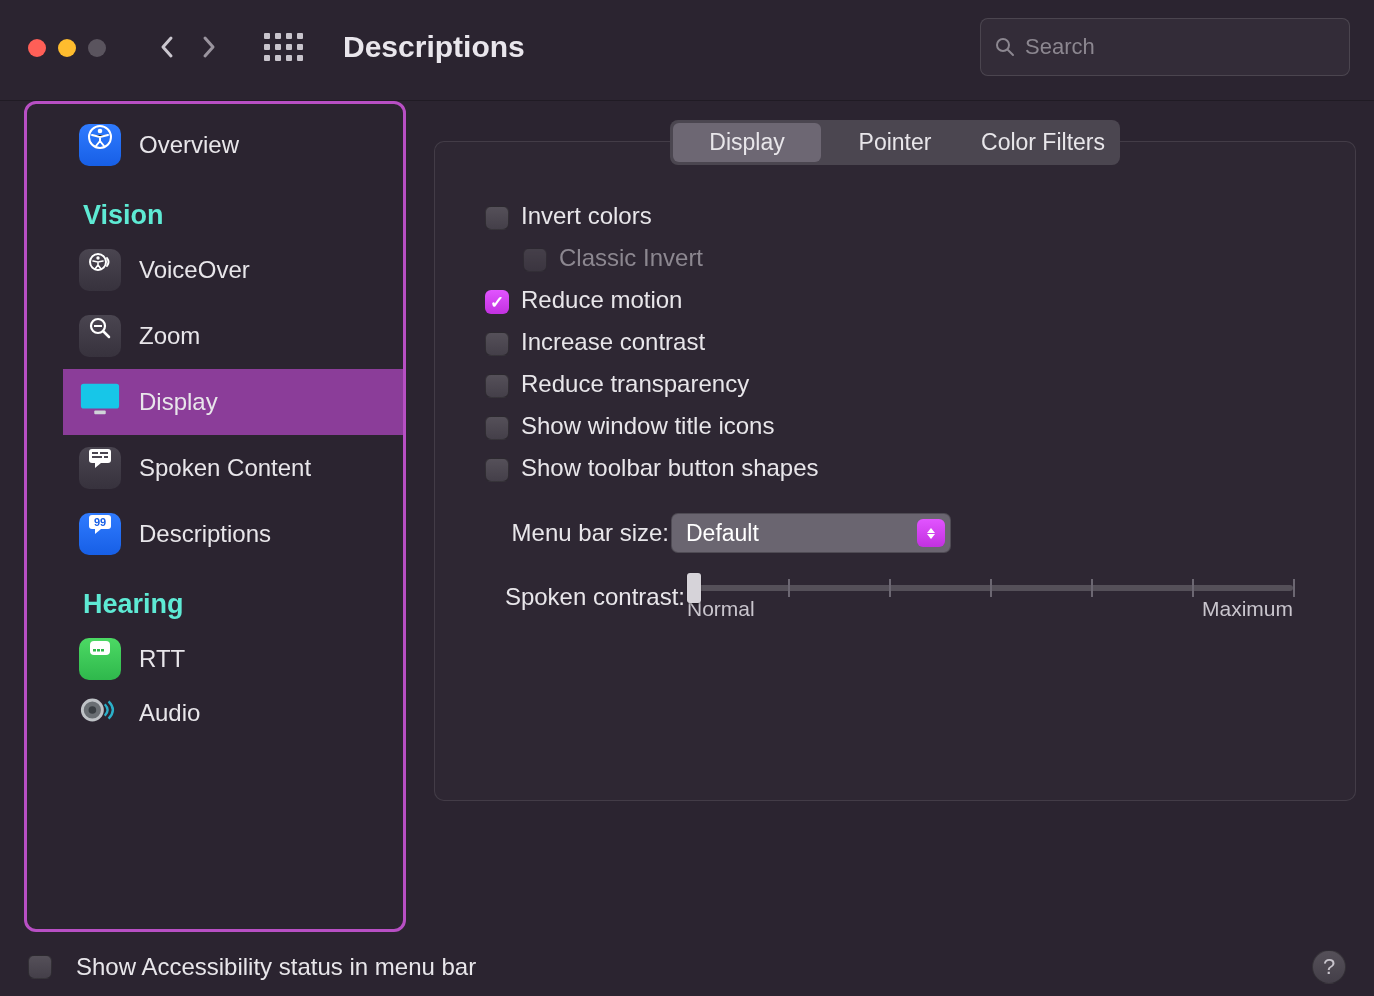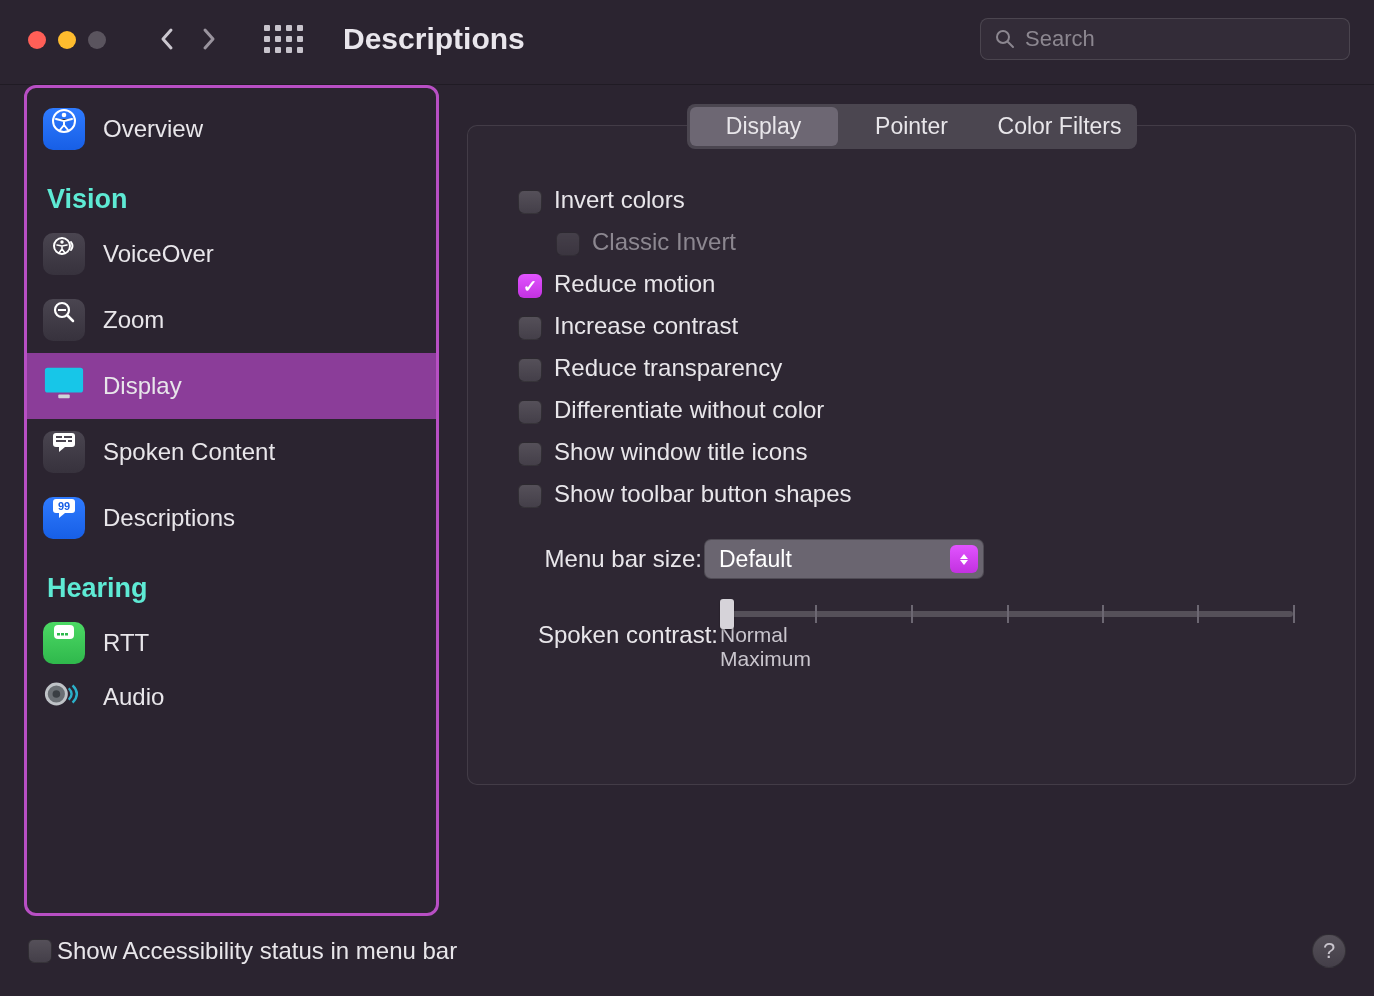--- a/index.html
+++ b/index.html
@@ -36,36 +36,37 @@
     }
     .apps-grid span { background: #c8c4cc; width:6px; height:6px; border-radius:1px; }
     .title { font-size: 30px; font-weight: 700; color: #e9e6ec; margin-left: 6px; }
     .spacer { flex: 1; }
     .searchbox {
       display:flex; align-items:center; gap:10px;
       background: rgba(255,255,255,0.04);
       border: 1px solid rgba(255,255,255,0.12);
       border-radius: 8px;
       padding: 8px 14px;
-      width: 370px; height: 42px;
+      width: 370px; height: 58px;
       color: #8c8790;
     }
     .searchbox svg { flex: 0 0 auto; }
     .searchbox span { font-size: 22px; }
 
     .body { display:flex; padding: 0 18px 0 24px; height: calc(100% - 165px); }
 
     .sidebar {
-      width: 415px;
+      width: 382px;
       border: 3px solid #b84fc4;
       border-radius: 12px;
       background: #2b2430;
       overflow: hidden;
       position: relative;
       padding-top: 8px;
+      padding-left: 36px;
     }
     .side-item {
       display:flex; align-items:center; gap: 18px;
       padding: 12px 16px;
       color: #e8e6ea;
     }
     .side-item.active { background: #8b3d99; }
     .side-item .label { font-size: 24px; }
     .section-hdr { color: #5eead4; font-size: 27px; padding: 22px 20px 6px 20px; font-weight:600; }
     .iconbox { width:42px; height:42px; border-radius:10px; display:flex; align-items:flex-start; justify-content:center; position:relative; }
@@ -130,24 +131,24 @@
     .slider-wrap { flex:1; display:flex; flex-direction:column; padding-right: 32px;}
     .slider-track {
       position:relative; height: 6px; background: #555059; border-radius:3px; margin: 12px 0 6px 0;
     }
     .slider-track .tick { position:absolute; top:-6px; width:2px; height:18px; background:#6c6772; }
     .slider-thumb {
       position:absolute; left:0; top:-12px; width: 14px; height: 30px;
       background: #d6d3d9; border-radius: 3px;
       box-shadow: 0 1px 2px rgba(0,0,0,0.4);
     }
-    .slider-labels { display:flex; justify-content:space-between; color:#c9c5cd; font-size:21px;flex-direction:column; }
+    .slider-labels { display:flex; justify-content:space-between; color:#c9c5cd; font-size:21px; }
 
     .footer {
-      display:flex; align-items:center; gap: 5px;
+      display:flex; align-items:center; gap: 24px;
       padding: 18px 28px 0 28px;
     }
     .footer .spacer { flex:1; }
     .help {
       width:34px; height:34px; border-radius:50%;
       background: linear-gradient(180deg,#555059,#443f49);
       display:flex; align-items:center; justify-content:center;
       color:#c9c5cd; font-size:22px;
       border:1px solid rgba(0,0,0,0.3);
     }
@@ -320,24 +321,20 @@
         <div class="checkbox checked"></div>
         <span class="check-label">Reduce motion</span>
       </div>
       <div class="check-row">
         <div class="checkbox"></div>
         <span class="check-label">Increase contrast</span>
       </div>
       <div class="check-row">
         <div class="checkbox"></div>
         <span class="check-label">Reduce transparency</span>
-      </div>
-      <div class="check-row">
-        <div class="checkbox"></div>
-        <span class="check-label">Differentiate without color</span>
       </div>
       <div class="check-row">
         <div class="checkbox"></div>
         <span class="check-label">Show window title icons</span>
       </div>
       <div class="check-row">
         <div class="checkbox"></div>
         <span class="check-label">Show toolbar button shapes</span>
       </div>
 

